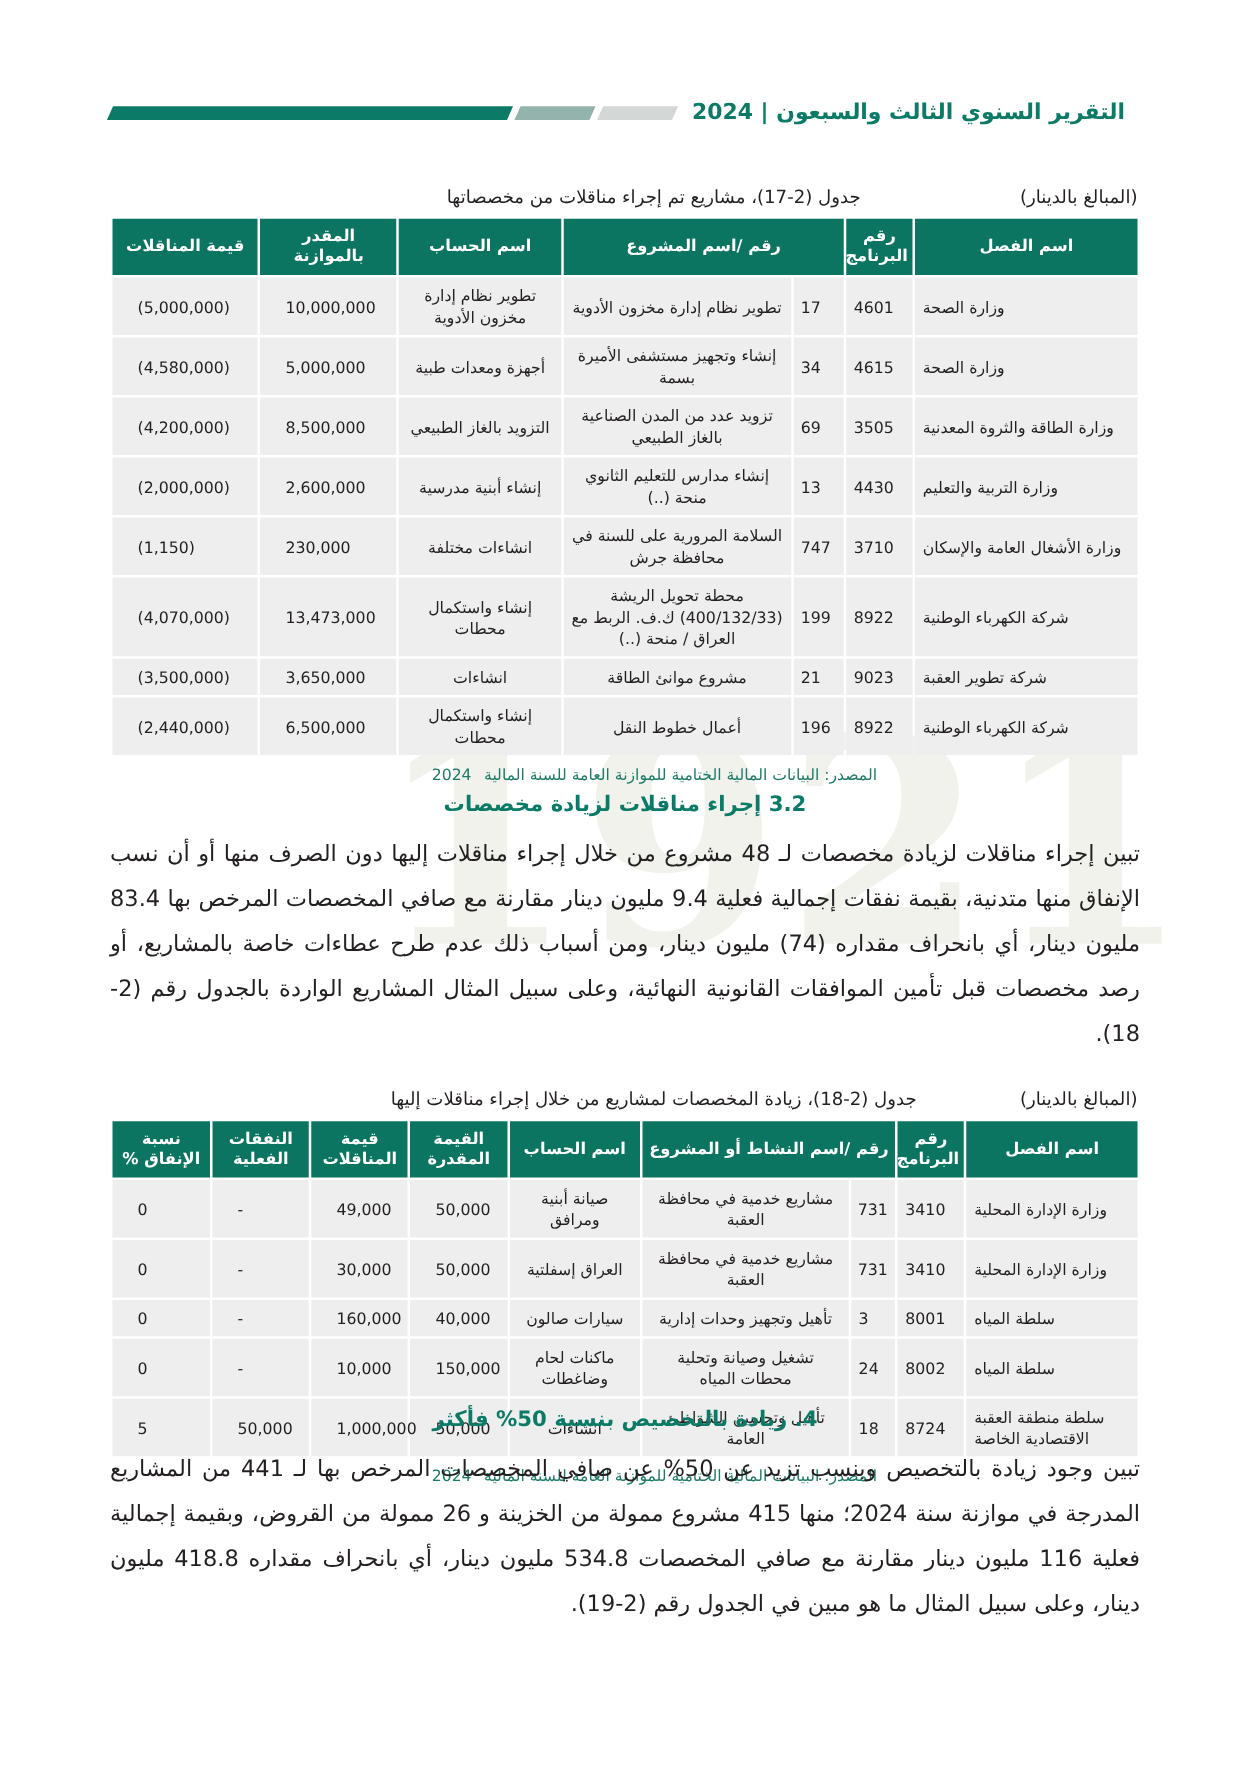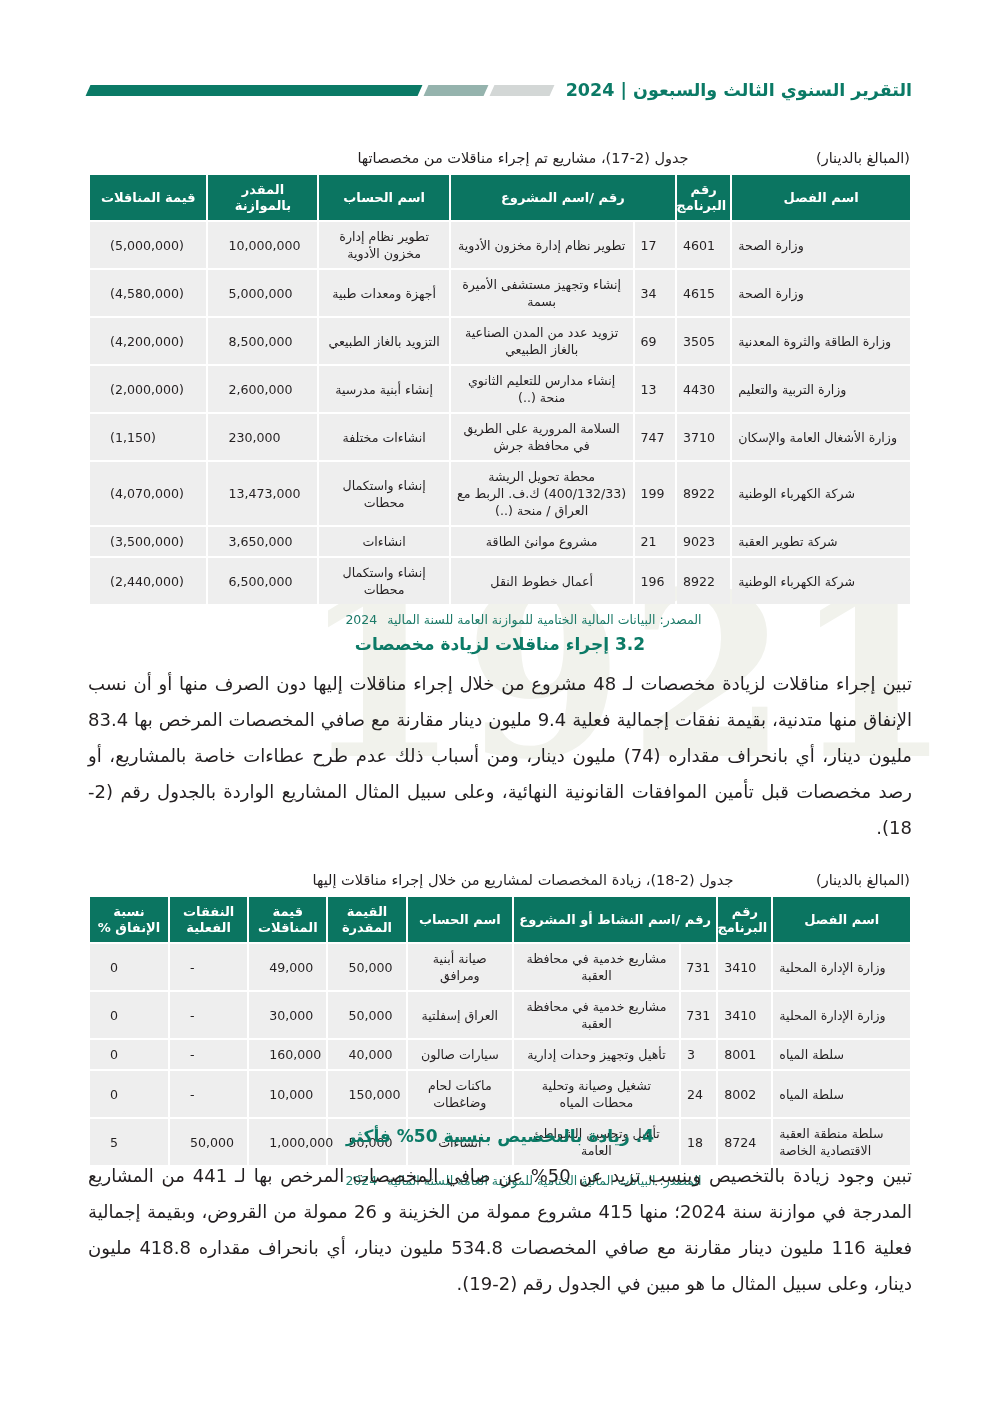--- a/index.html
+++ b/index.html
@@ -56,21 +56,21 @@
     flex-direction: row;
     align-items: center;
     justify-content: flex-start;
   }
   .header-title {
     font-size: 17.5px;
     font-weight: bold;
     color: #0b7a66;
     white-space: nowrap;
     letter-spacing: -0.2px;
-    margin-right: 0;
+    margin-right: 12px;
   }
   .header-bars {
     flex: 1 1 auto;
     display: flex;
     flex-direction: row;
     align-items: center;
     justify-content: flex-end;
     gap: 6px;
     margin-left: 0;
     margin-right: 14px;
@@ -244,21 +244,21 @@
             <td class="c-num">13</td>
             <td class="c-proj">إنشاء مدارس للتعليم الثانوي منحة (..)</td>
             <td class="c-acct">إنشاء أبنية مدرسية</td>
             <td class="c-money">2,600,000</td>
             <td class="c-money">(2,000,000)</td>
           </tr>
           <tr>
             <td class="c-chapter">وزارة الأشغال العامة والإسكان</td>
             <td class="c-num">3710</td>
             <td class="c-num">747</td>
-            <td class="c-proj">السلامة المرورية على الطريق في محافظة جرش</td>
+            <td class="c-proj">السلامة المرورية على للسنة في محافظة جرش</td>
             <td class="c-acct">انشاءات مختلفة</td>
             <td class="c-money">230,000</td>
             <td class="c-money">(1,150)</td>
           </tr>
           <tr>
             <td class="c-chapter">شركة الكهرباء الوطنية</td>
             <td class="c-num">8922</td>
             <td class="c-num">199</td>
             <td class="c-proj">محطة تحويل الريشة (400/132/33) ك.ف. الربط مع العراق / منحة (..)</td>
             <td class="c-acct">إنشاء واستكمال محطات</td>

